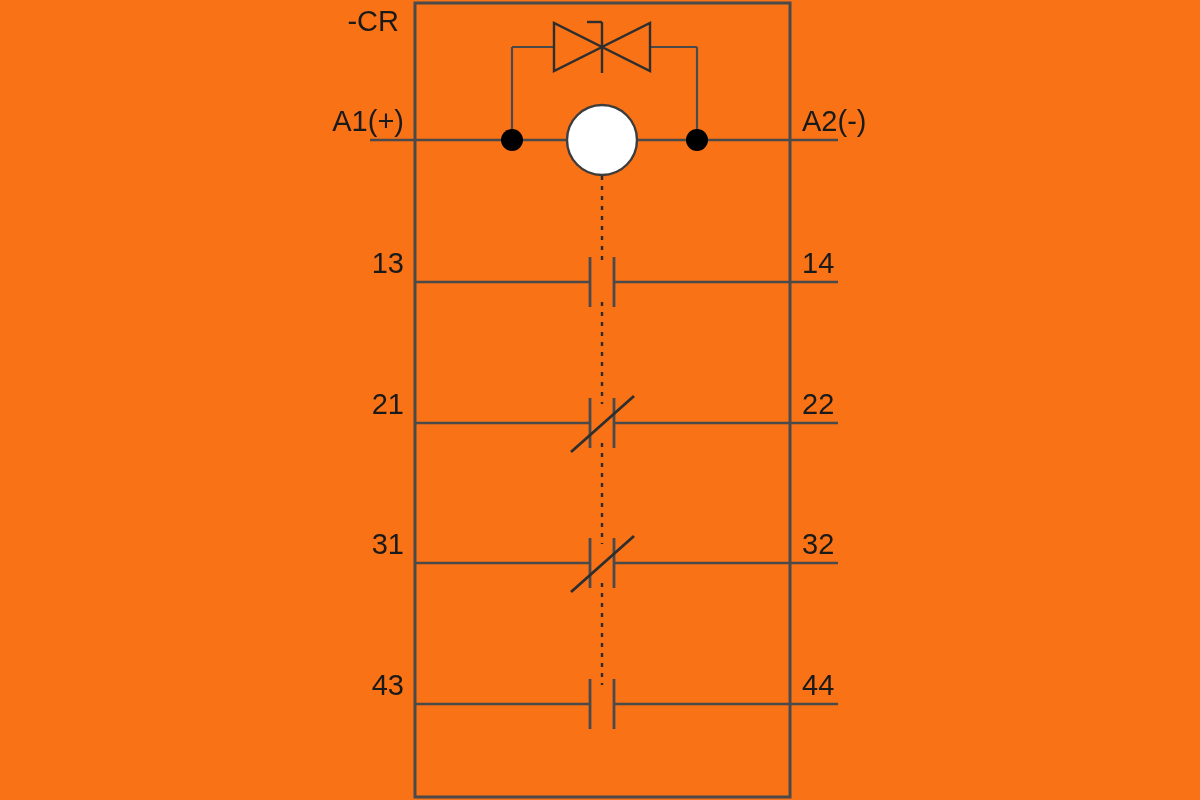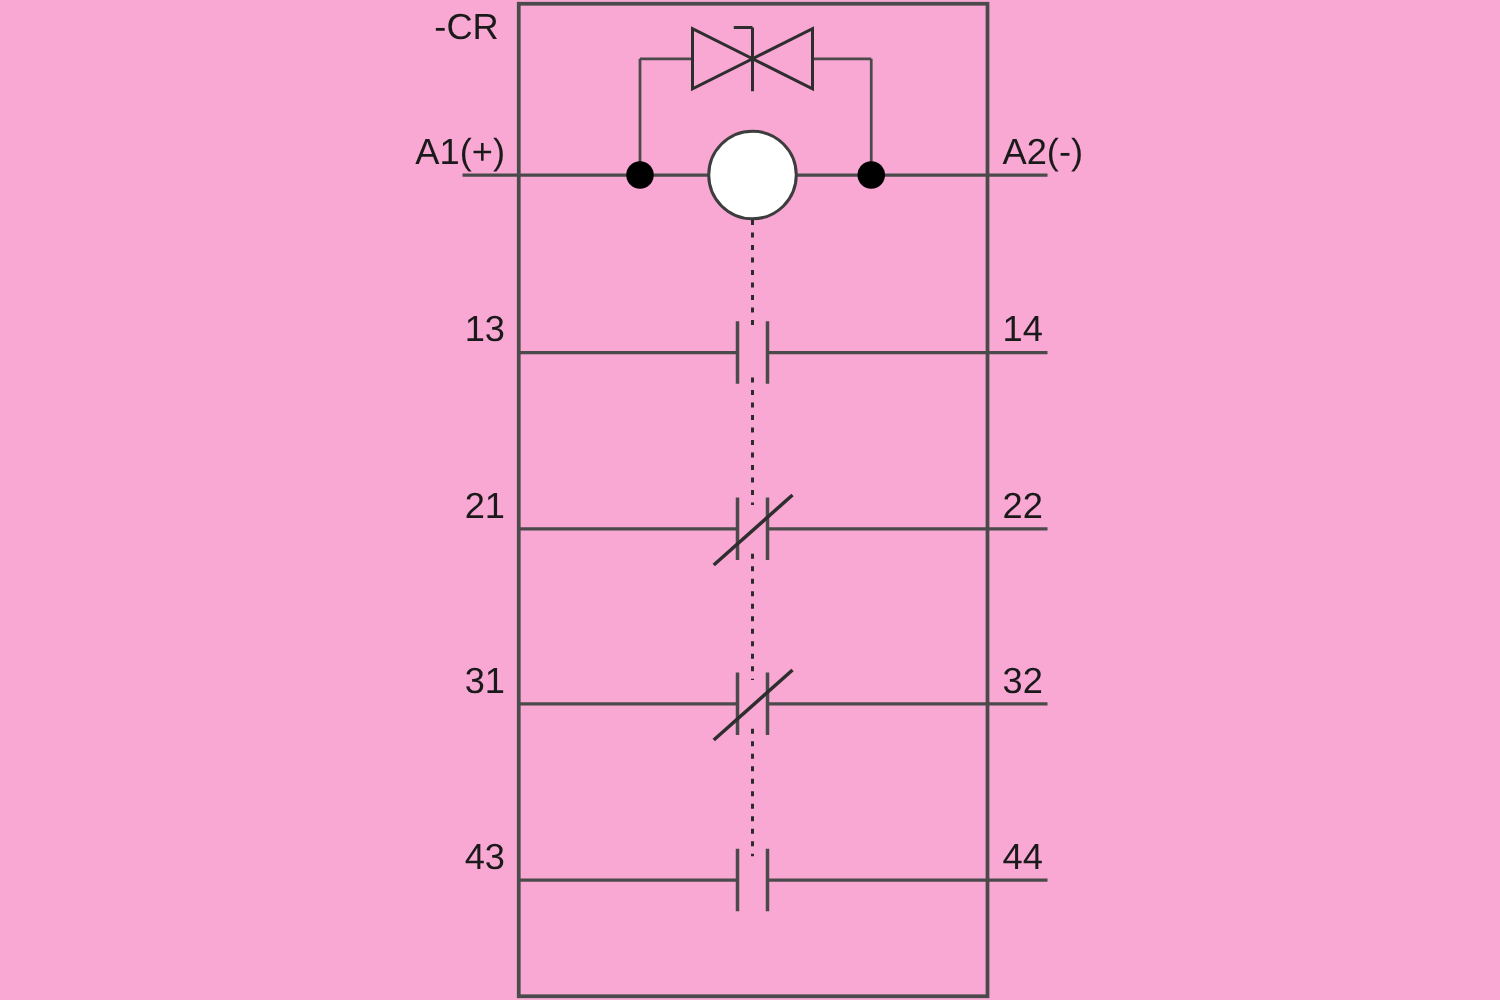--- a/index.html
+++ b/index.html
@@ -10,21 +10,21 @@
   body {
     width: 1200px;
     height: 800px;
     font-family: "Liberation Sans", sans-serif;
     overflow: hidden;
   }
   #diagram-root {
     position: relative;
     width: 1200px;
     height: 800px;
-    background: #f9a8d4;
+    background: #f97316;
   }
   svg.schematic {
     display: block;
     width: 1200px;
     height: 800px;
   }
   text.lbl {
     font-family: "Liberation Sans", sans-serif;
     font-size: 29px;
     fill: #1a1a1a;

